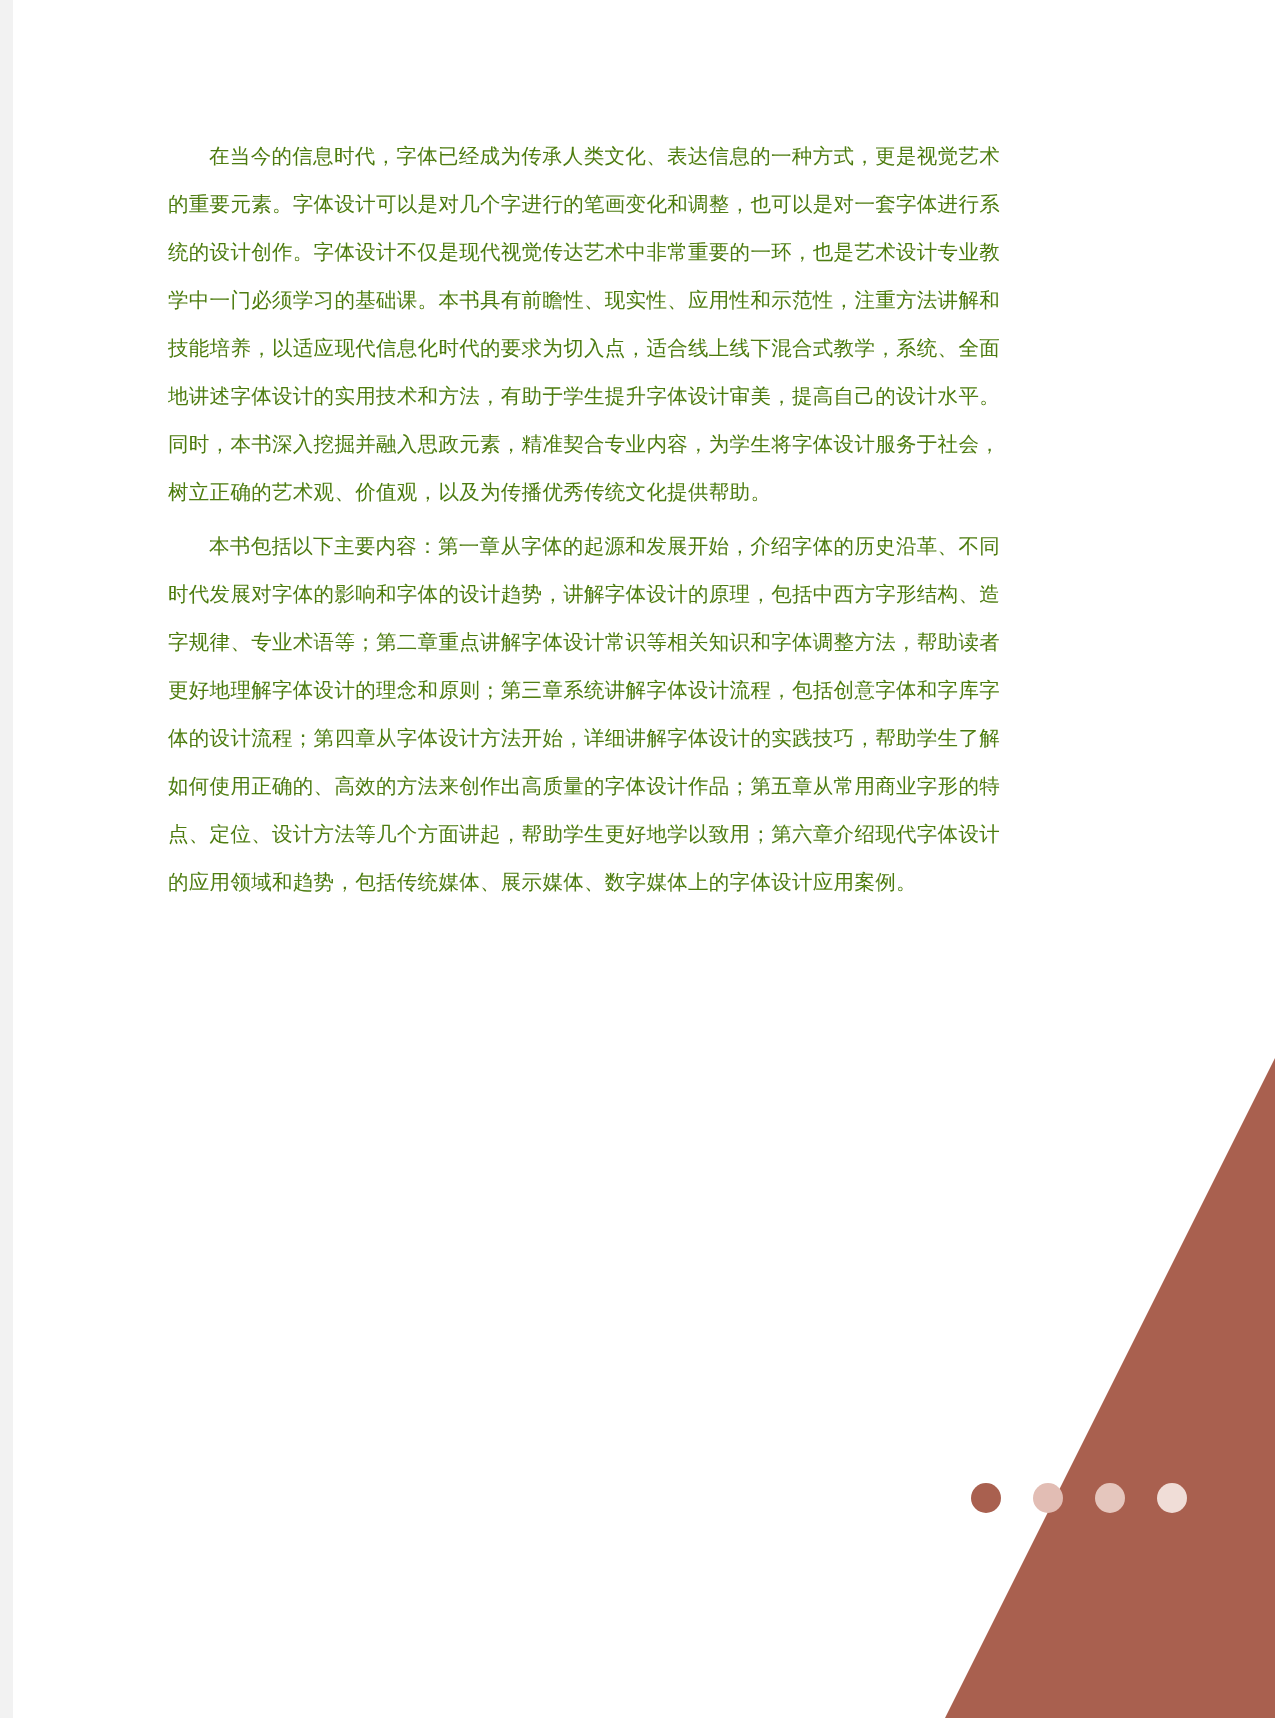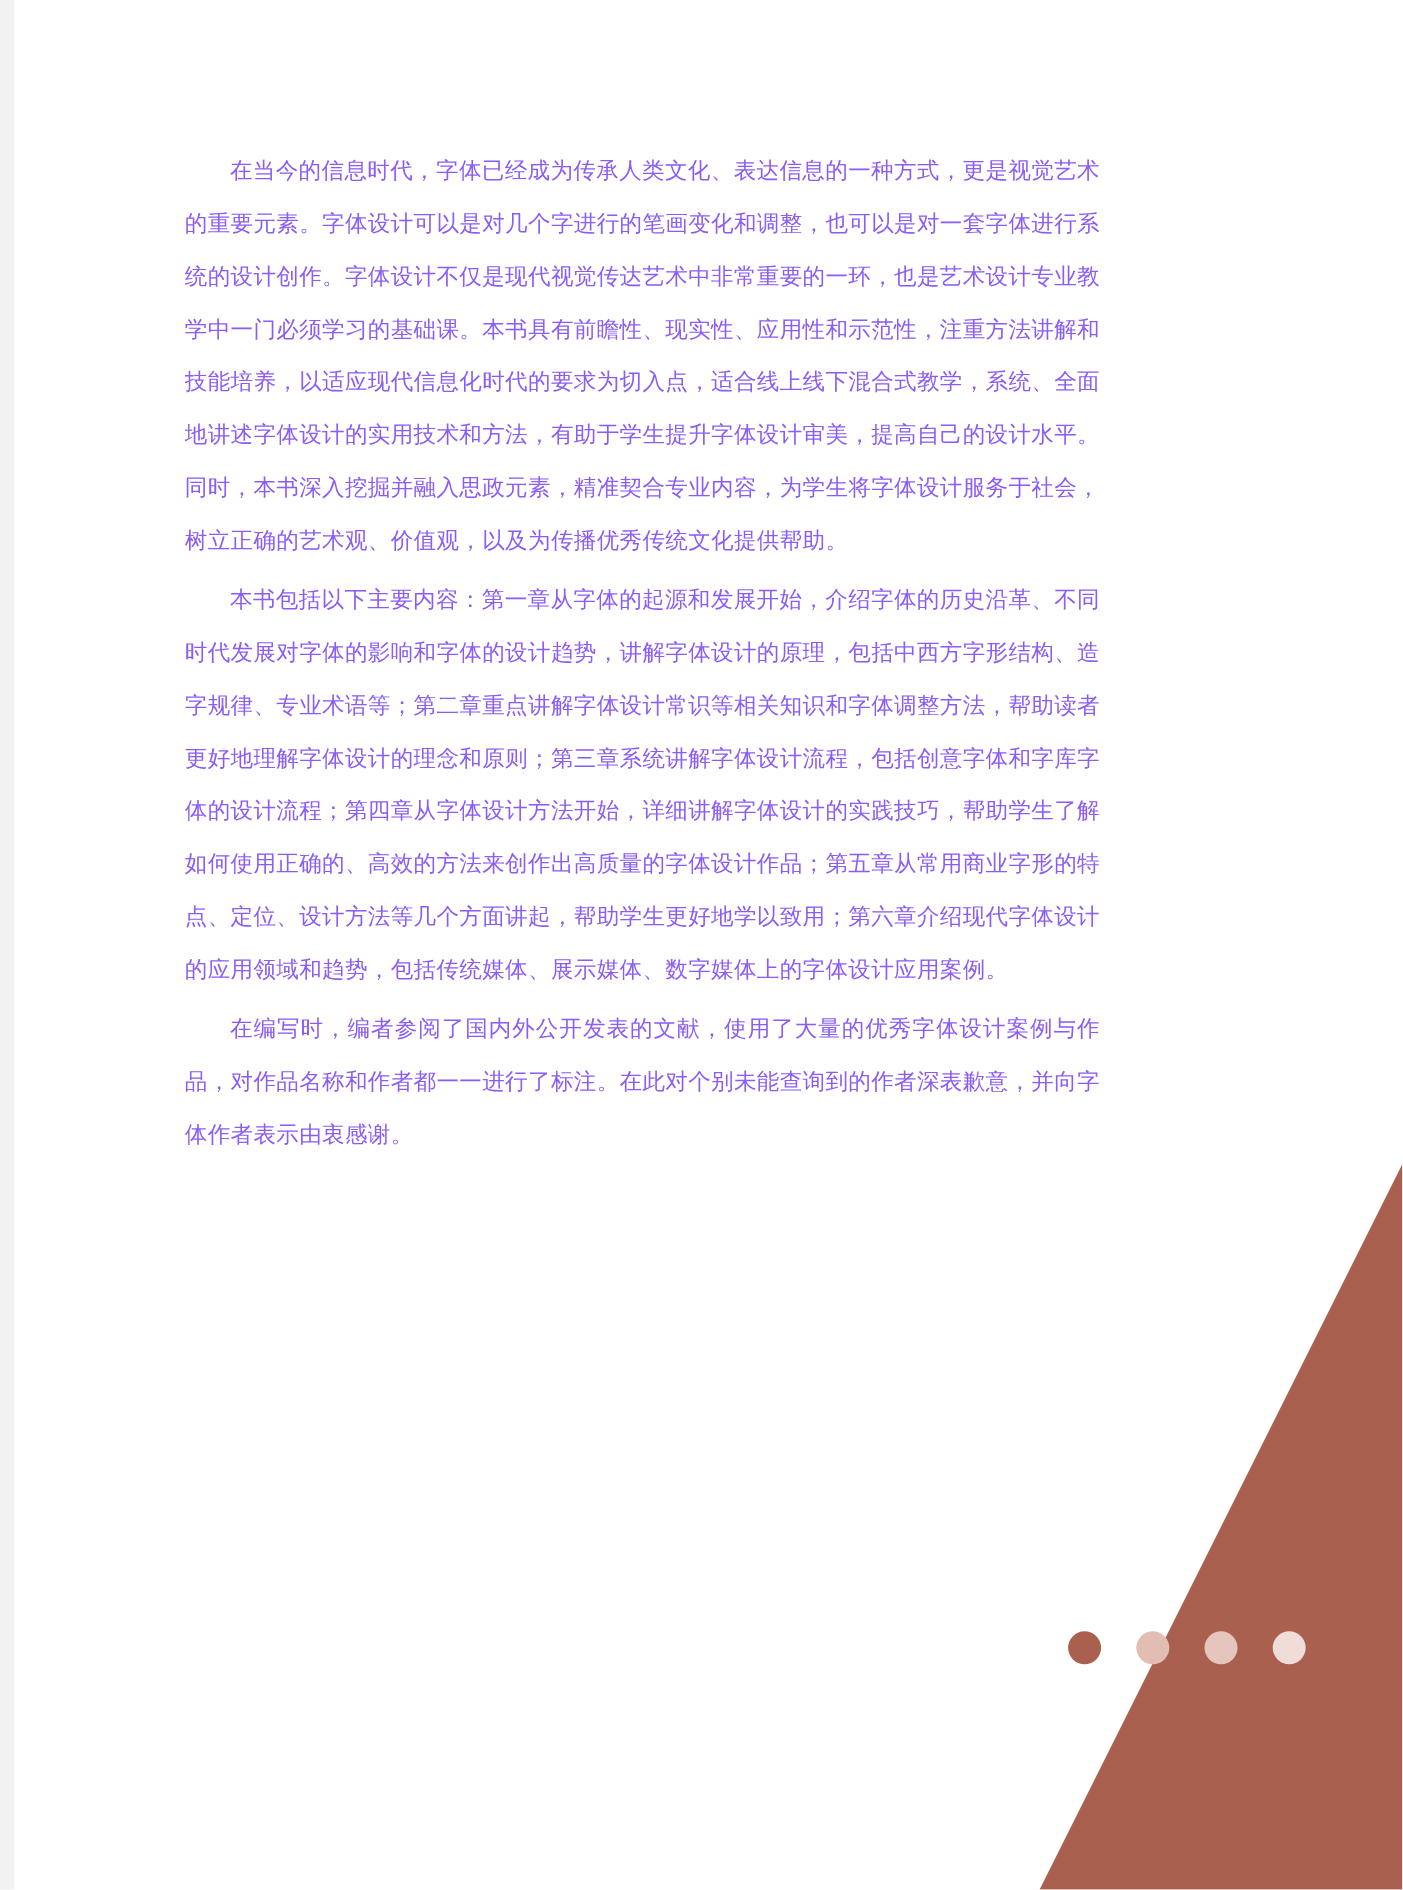--- a/index.html
+++ b/index.html
@@ -36,21 +36,21 @@
     position: absolute;
     left: 168px;
     top: 132px;
     width: 836px;
   }
   p.para {
     margin: 0 4px 6px 0;
     font-family: "Liberation Sans", sans-serif;
     font-size: 20.5px;
     line-height: 48px;
-    color: #8b5cf6;
+    color: #4d7c0f;
     text-align: justify;
     text-justify: inter-ideograph;
     text-indent: 2em;
     letter-spacing: 0.3px;
   }
   
   .corner-triangle {
     position: absolute;
     right: 0;
     bottom: 0;
@@ -81,21 +81,20 @@
 <body>
 
 <div class="page">
 
   <div class="left-bar"></div>
   <div class="left-bar-inner"></div>
 
   <div class="content">
     <p class="para">在当今的信息时代，字体已经成为传承人类文化、表达信息的一种方式，更是视觉艺术的重要元素。字体设计可以是对几个字进行的笔画变化和调整，也可以是对一套字体进行系统的设计创作。字体设计不仅是现代视觉传达艺术中非常重要的一环，也是艺术设计专业教学中一门必须学习的基础课。本书具有前瞻性、现实性、应用性和示范性，注重方法讲解和技能培养，以适应现代信息化时代的要求为切入点，适合线上线下混合式教学，系统、全面地讲述字体设计的实用技术和方法，有助于学生提升字体设计审美，提高自己的设计水平。同时，本书深入挖掘并融入思政元素，精准契合专业内容，为学生将字体设计服务于社会，树立正确的艺术观、价值观，以及为传播优秀传统文化提供帮助。</p>
     <p class="para">本书包括以下主要内容：第一章从字体的起源和发展开始，介绍字体的历史沿革、不同时代发展对字体的影响和字体的设计趋势，讲解字体设计的原理，包括中西方字形结构、造字规律、专业术语等；第二章重点讲解字体设计常识等相关知识和字体调整方法，帮助读者更好地理解字体设计的理念和原则；第三章系统讲解字体设计流程，包括创意字体和字库字体的设计流程；第四章从字体设计方法开始，详细讲解字体设计的实践技巧，帮助学生了解如何使用正确的、高效的方法来创作出高质量的字体设计作品；第五章从常用商业字形的特点、定位、设计方法等几个方面讲起，帮助学生更好地学以致用；第六章介绍现代字体设计的应用领域和趋势，包括传统媒体、展示媒体、数字媒体上的字体设计应用案例。</p>
-    <p class="para">在编写时，编者参阅了国内外公开发表的文献，使用了大量的优秀字体设计案例与作品，对作品名称和作者都一一进行了标注。在此对个别未能查询到的作者深表歉意，并向字体作者表示由衷感谢。</p>
   </div>
 
   <div class="corner-triangle"></div>
 
   <div class="dots">
     <span class="dot dot-1"></span>
     <span class="dot dot-2"></span>
     <span class="dot dot-3"></span>
     <span class="dot dot-4"></span>
   </div>

